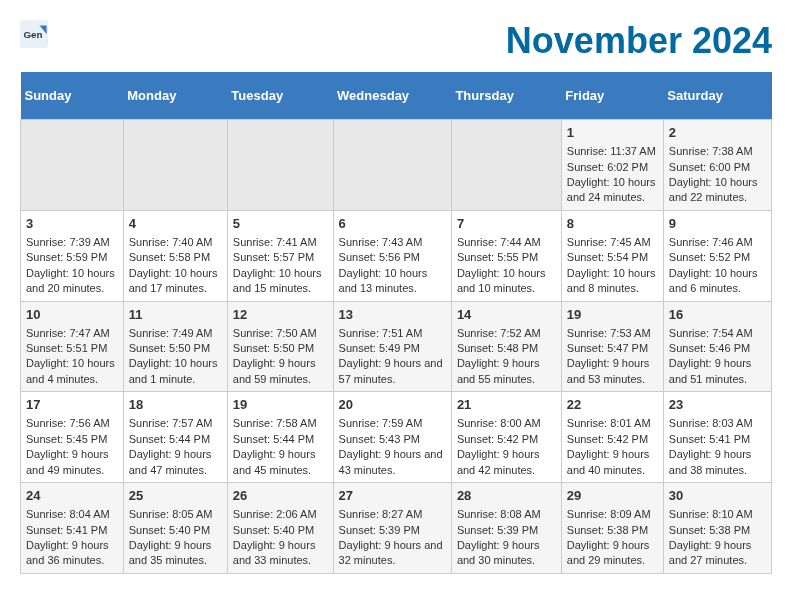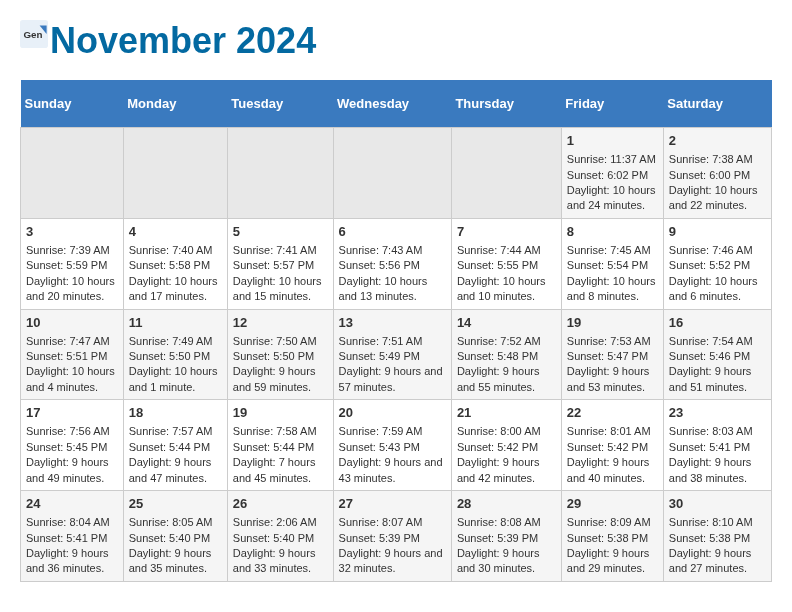--- a/index.html
+++ b/index.html
@@ -5,23 +5,23 @@
     * { box-sizing: border-box; margin: 0; padding: 0; }
     body {
       font-family: Arial, sans-serif;
       background: #fff;
       width: 792px;
       min-height: 612px;
       padding: 20px;
     }
     .header {
       display: flex;
-      justify-content: flex-start;
+      justify-content: space-between;
       align-items: flex-start;
-      margin-bottom: 18px;
+      margin-bottom: 10px;
     }
     .logo {
       display: flex;
       align-items: center;
     }
     .logo-icon {
       width: 28px;
       height: 28px;
       margin-right: 2px;
     }
@@ -223,21 +223,21 @@
         <td>
           <span class="day-num">18</span>
           <div>Sunrise: 7:57 AM</div>
           <div>Sunset: 5:44 PM</div>
           <div>Daylight: 9 hours and 47 minutes.</div>
         </td>
         <td>
           <span class="day-num">19</span>
           <div>Sunrise: 7:58 AM</div>
           <div>Sunset: 5:44 PM</div>
-          <div>Daylight: 7 hours and 45 minutes.</div>
+          <div>Daylight: 9 hours and 45 minutes.</div>
         </td>
         <td>
           <span class="day-num">20</span>
           <div>Sunrise: 7:59 AM</div>
           <div>Sunset: 5:43 PM</div>
           <div>Daylight: 9 hours and 43 minutes.</div>
         </td>
         <td>
           <span class="day-num">21</span>
           <div>Sunrise: 8:00 AM</div>
@@ -271,21 +271,21 @@
           <div>Daylight: 9 hours and 35 minutes.</div>
         </td>
         <td>
           <span class="day-num">26</span>
           <div>Sunrise: 2:06 AM</div>
           <div>Sunset: 5:40 PM</div>
           <div>Daylight: 9 hours and 33 minutes.</div>
         </td>
         <td>
           <span class="day-num">27</span>
-          <div>Sunrise: 8:07 AM</div>
+          <div>Sunrise: 8:27 AM</div>
           <div>Sunset: 5:39 PM</div>
           <div>Daylight: 9 hours and 32 minutes.</div>
         </td>
         <td>
           <span class="day-num">28</span>
           <div>Sunrise: 8:08 AM</div>
           <div>Sunset: 5:39 PM</div>
           <div>Daylight: 9 hours and 30 minutes.</div>
         </td>
         <td>

